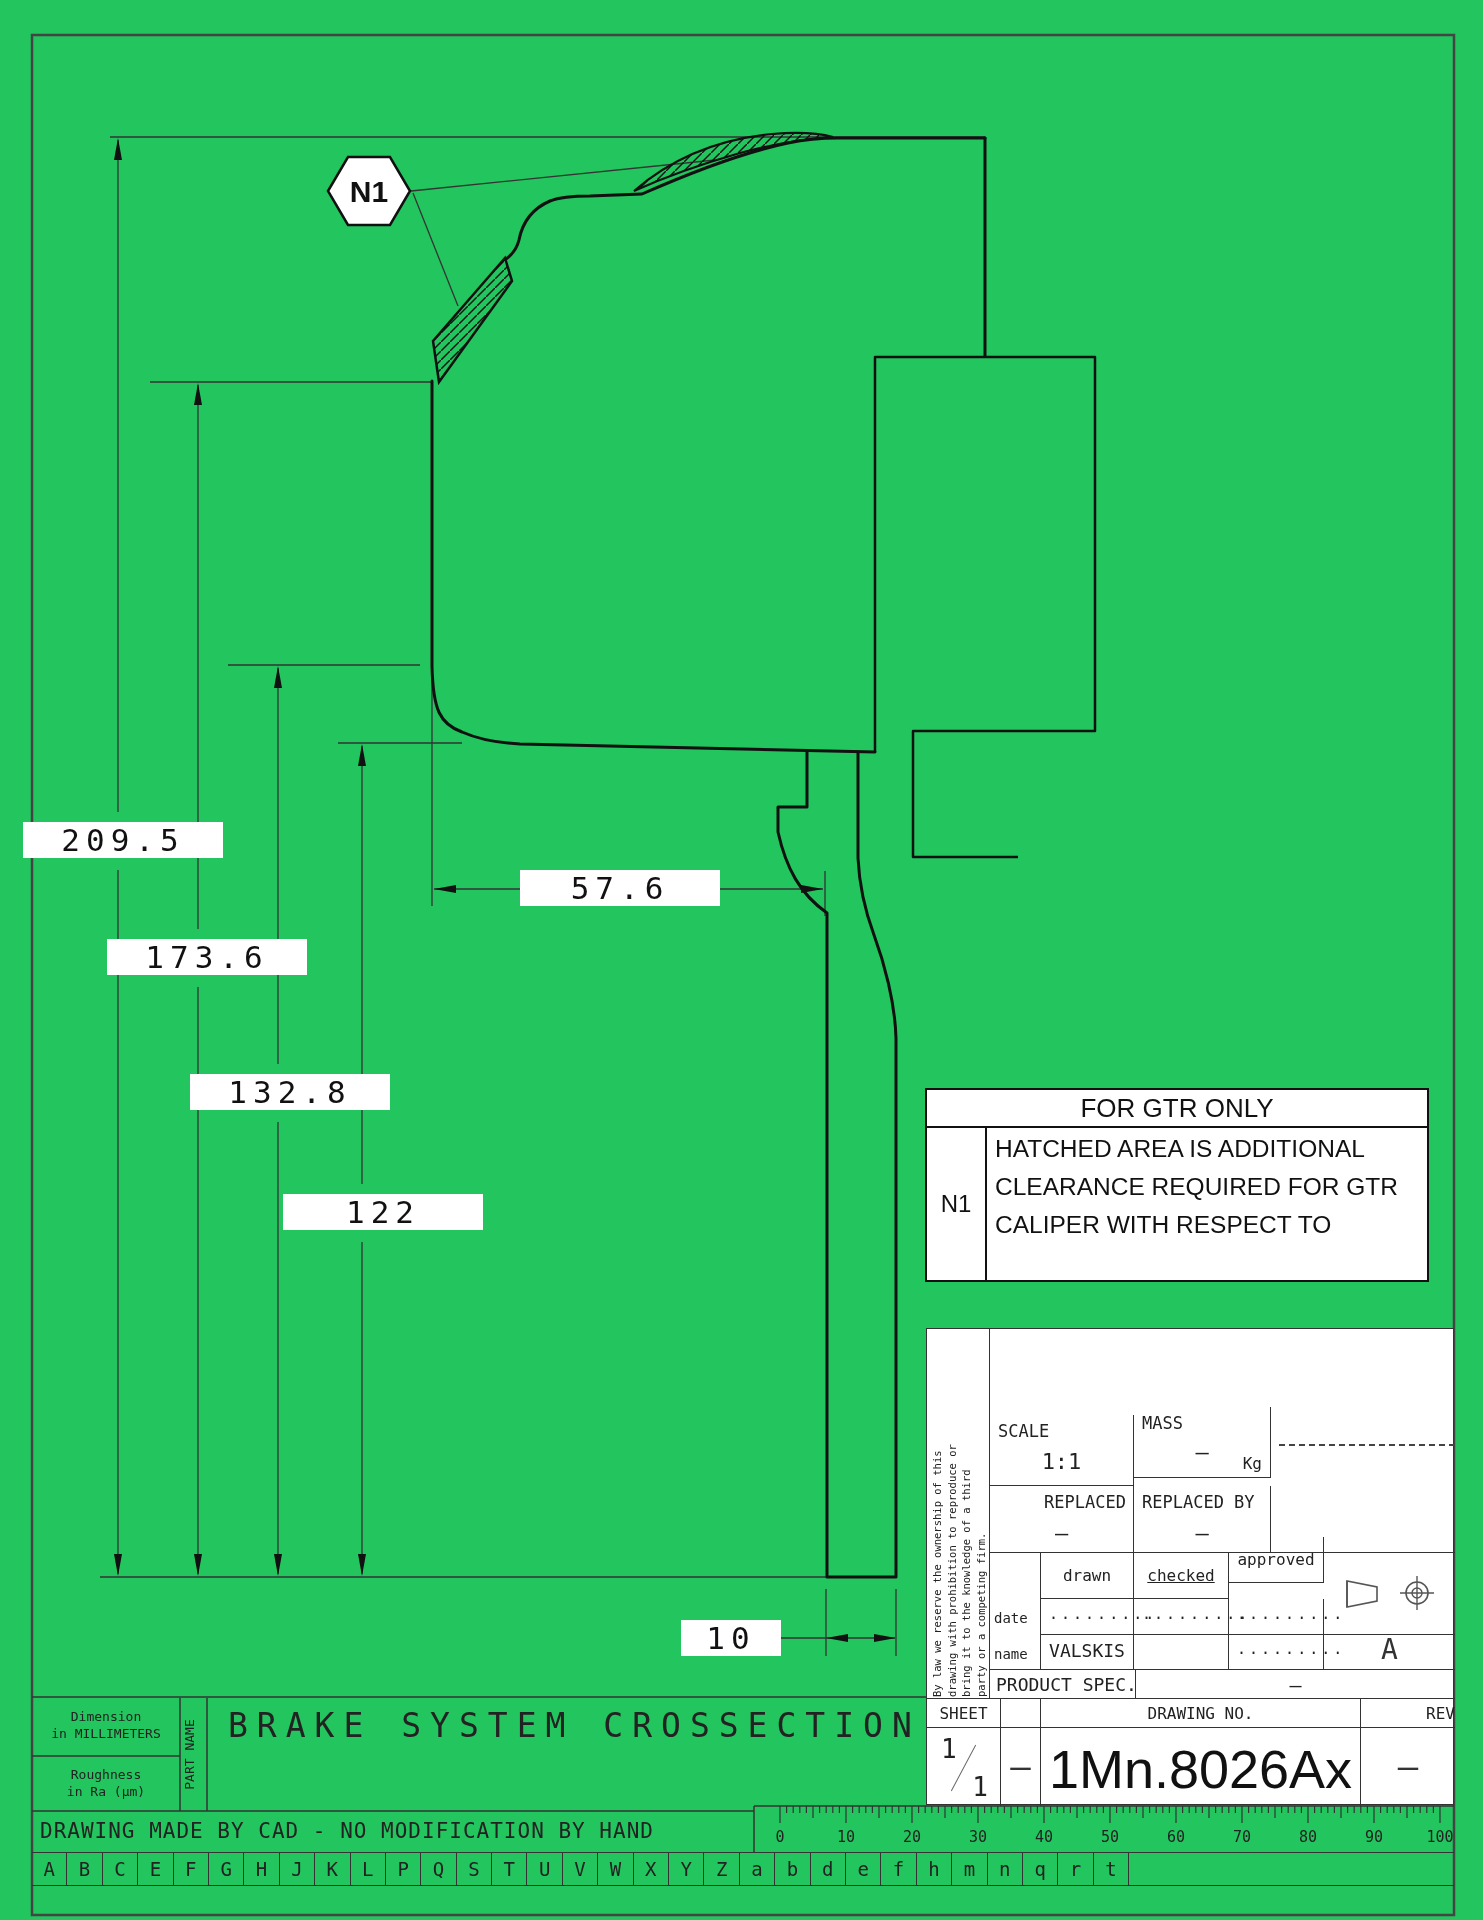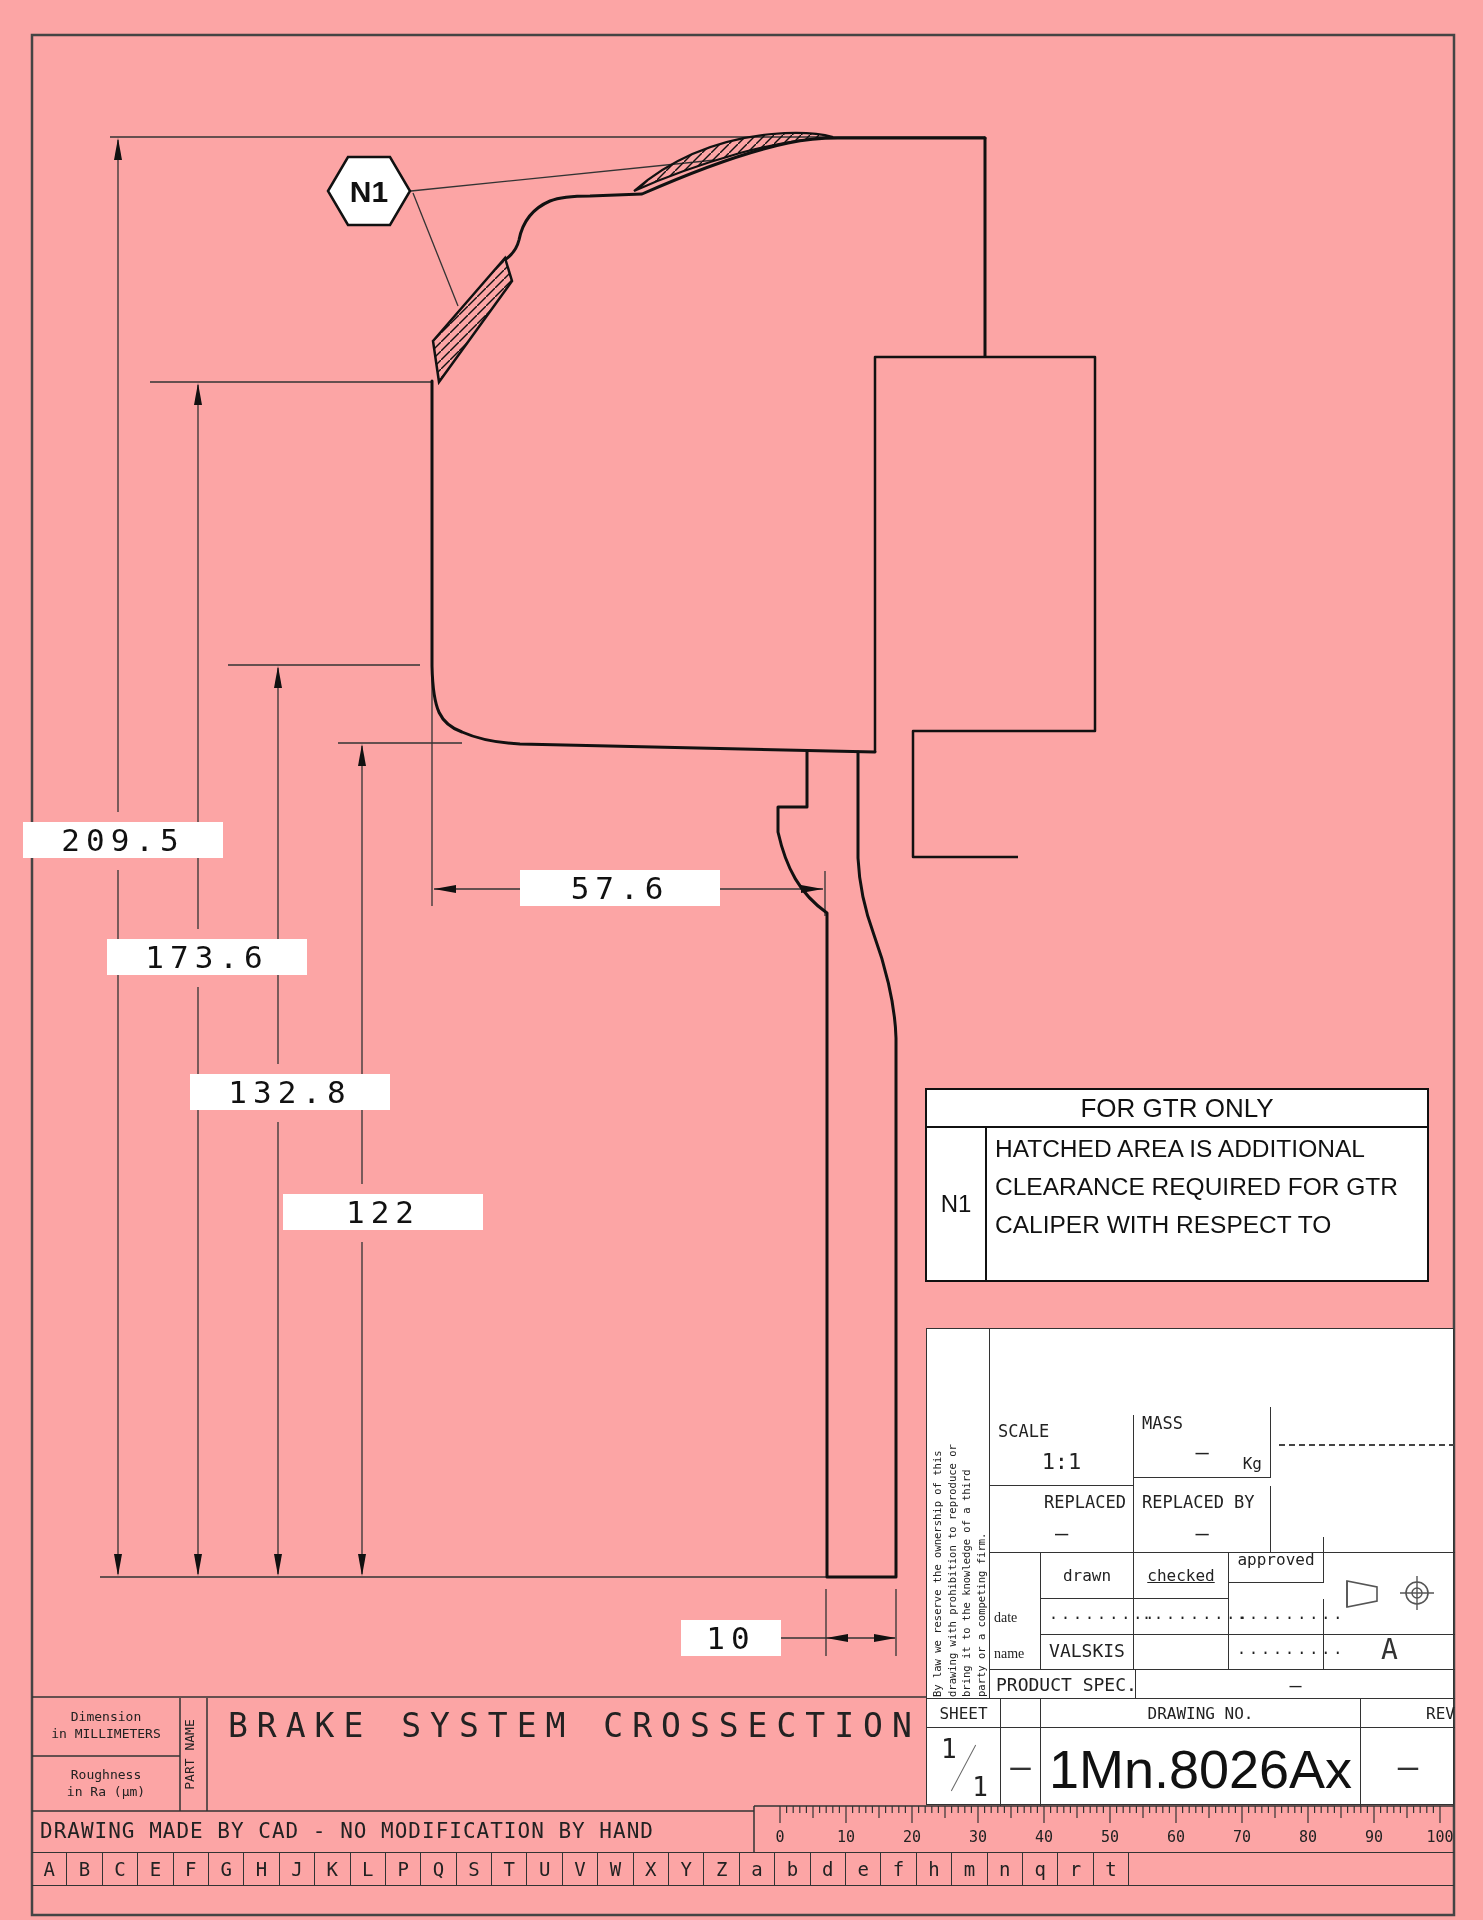--- a/index.html
+++ b/index.html
@@ -1,16 +1,16 @@
 <!DOCTYPE html>
 <html><head>
 <meta charset="utf-8">
 <style>
   html,body{margin:0;padding:0;background:#ffffff;}
-  #page{position:relative;width:1483px;height:1920px;background:#fca5a5;overflow:hidden;
+  #page{position:relative;width:1483px;height:1920px;background:#22c55e;overflow:hidden;
         font-family:"DejaVu Sans Mono",monospace;color:#111;}
   svg{position:absolute;left:0;top:0;}
   .abs{position:absolute;}
   .sans{font-family:"Liberation Sans",sans-serif;}
   .dim-label{position:absolute;font-size:31px;letter-spacing:6px;text-align:center;color:#111;background:#fff;}
   
   #note-box{position:absolute;left:925px;top:1088px;width:504px;height:194px;border:2.5px solid #111;box-sizing:border-box;background:#fff;}
   #note-title{height:36px;line-height:36px;text-align:center;border-bottom:2.5px solid #111;font-size:26px;color:#111;}
   #note-body{display:flex;height:calc(100% - 38px);}
   #note-ref{width:58px;border-right:2.5px solid #111;display:flex;align-items:center;justify-content:center;font-size:24px;}
@@ -259,21 +259,21 @@
 
     <div class="cell bR bB" style="left:63px;top:157px;width:144px;height:67px;">
       <span class="lab" style="left:18px;margin-left:36px;">REPLACED</span>
       <span class="val" style="top:34px;">–</span>
     </div>
     <div class="cell bR bB" style="left:207px;top:157px;width:137px;height:67px;">
       <span class="lab">REPLACED BY</span>
       <span class="val" style="top:34px;">–</span>
     </div>
 
-    <div class="cell bR" style="left:63px;top:224px;width:51px;height:116px;font-family:Liberation Serif, serif;">
+    <div class="cell bR" style="left:63px;top:224px;width:51px;height:116px;">
       <span style="position:absolute;left:4px;top:57px;font-size:14px;">date</span>
       <span style="position:absolute;left:4px;top:93px;font-size:14px;">name</span>
     </div>
     <div class="cell bR bB" style="left:114px;top:224px;width:93px;height:46px;">
         <div class="sign-h">drawn</div>
       </div>
     <div class="cell bR bB" style="left:207px;top:224px;width:95px;height:46px;text-decoration:underline;">
         <div class="sign-h">checked</div>
       </div>
     <div class="cell bR bB" style="left:302px;top:208px;width:95px;height:46px;">

